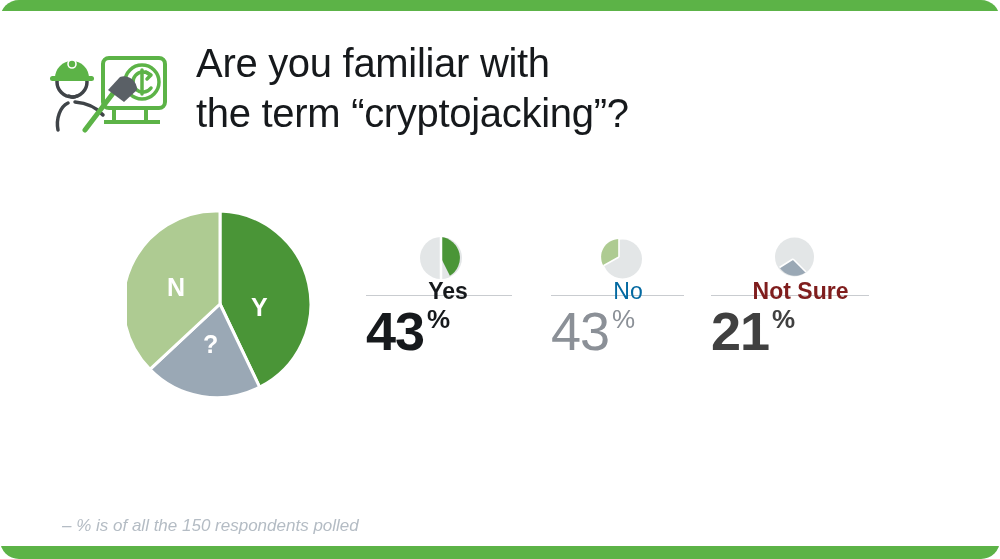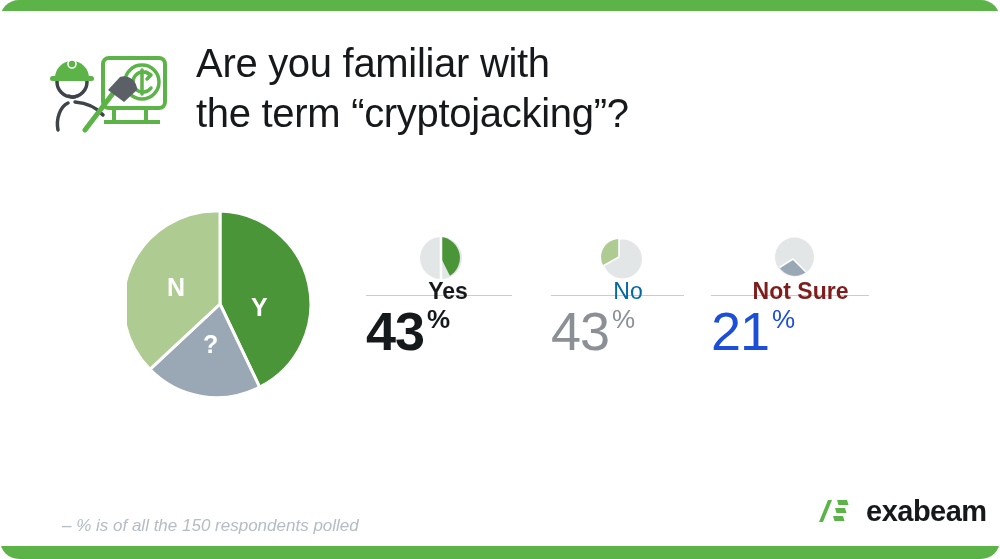--- a/index.html
+++ b/index.html
@@ -130,21 +130,21 @@
     letter-spacing: -1px;
   }
   .stat-pct {
     font-size: 26px;
     line-height: 26px;
     margin-left: 3px;
     margin-top: 2px;
   }
   .stat.s0 .stat-num, .stat.s0 .stat-pct { color: #16191c; font-weight: 700; }
   .stat.s1 .stat-num, .stat.s1 .stat-pct { color: #8b9097; font-weight: 400; }
-  .stat.s2 .stat-num, .stat.s2 .stat-pct { color: #1d4ed8; font-weight: 400; }
+  .stat.s2 .stat-num, .stat.s2 .stat-pct { color: #404040; font-weight: 700; }
 
   
   .footnote {
     position: absolute;
     left: 62px; top: 516px;
     font-size: 17px;
     font-style: italic;
     color: #b4bcc4;
     white-space: nowrap;
   }
@@ -267,24 +267,15 @@
       <div class="stat-rule"></div>
       <div class="stat-value">
         <span class="stat-num">21</span>
         <span class="stat-pct">%</span>
       </div>
     </div>
   </div>
 
   <div class="footnote">– % is of all the 150 respondents polled</div>
 
-  <div class="logo">
-    <svg class="logo-mark" viewBox="0 0 40 26">
-      <path d="M10 2 L14 2 L5 24 L1 24 Z" fill="#5cb347"></path>
-      <path d="M19 2 L29 2 L30.5 7 L20.5 7 Z" fill="#5cb347"></path>
-      <path d="M17 10 L27 10 L28.5 15 L18.5 15 Z" fill="#5cb347"></path>
-      <path d="M15 18 L25 18 L26.5 23 L16.5 23 Z" fill="#5cb347"></path>
-    </svg>
-    <div class="logo-text">exabeam</div>
-  </div>
 
   <div class="bar-bottom"></div>
 </div>
 
 </body></html>

